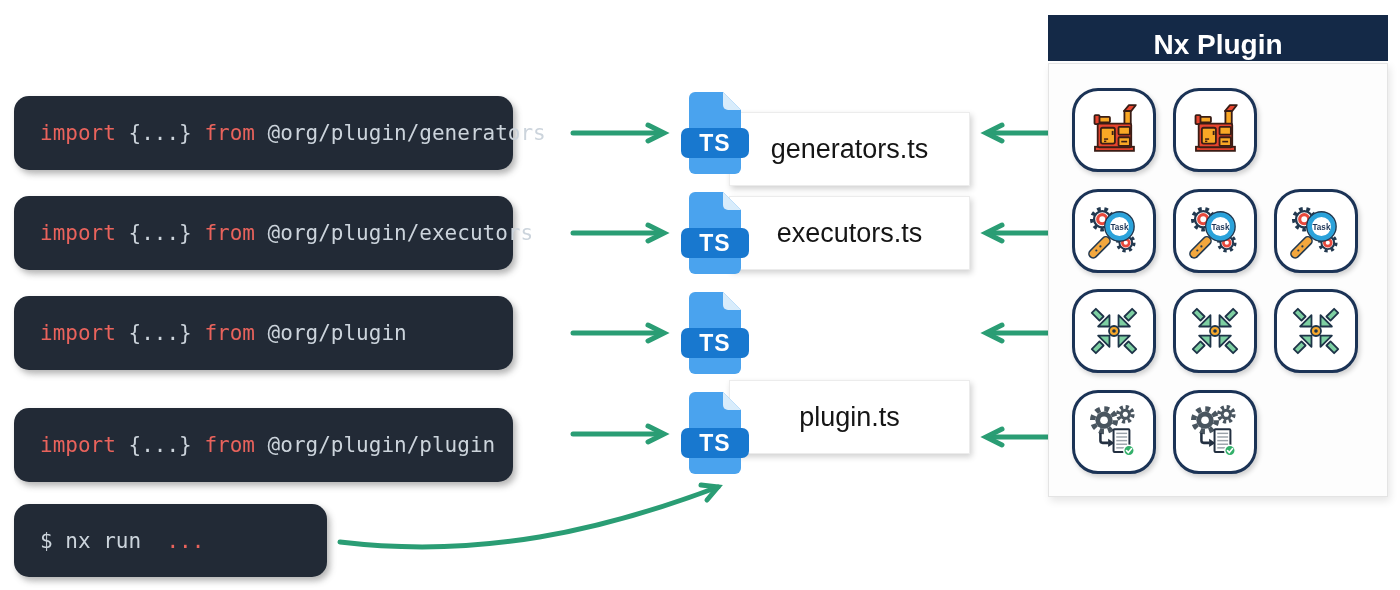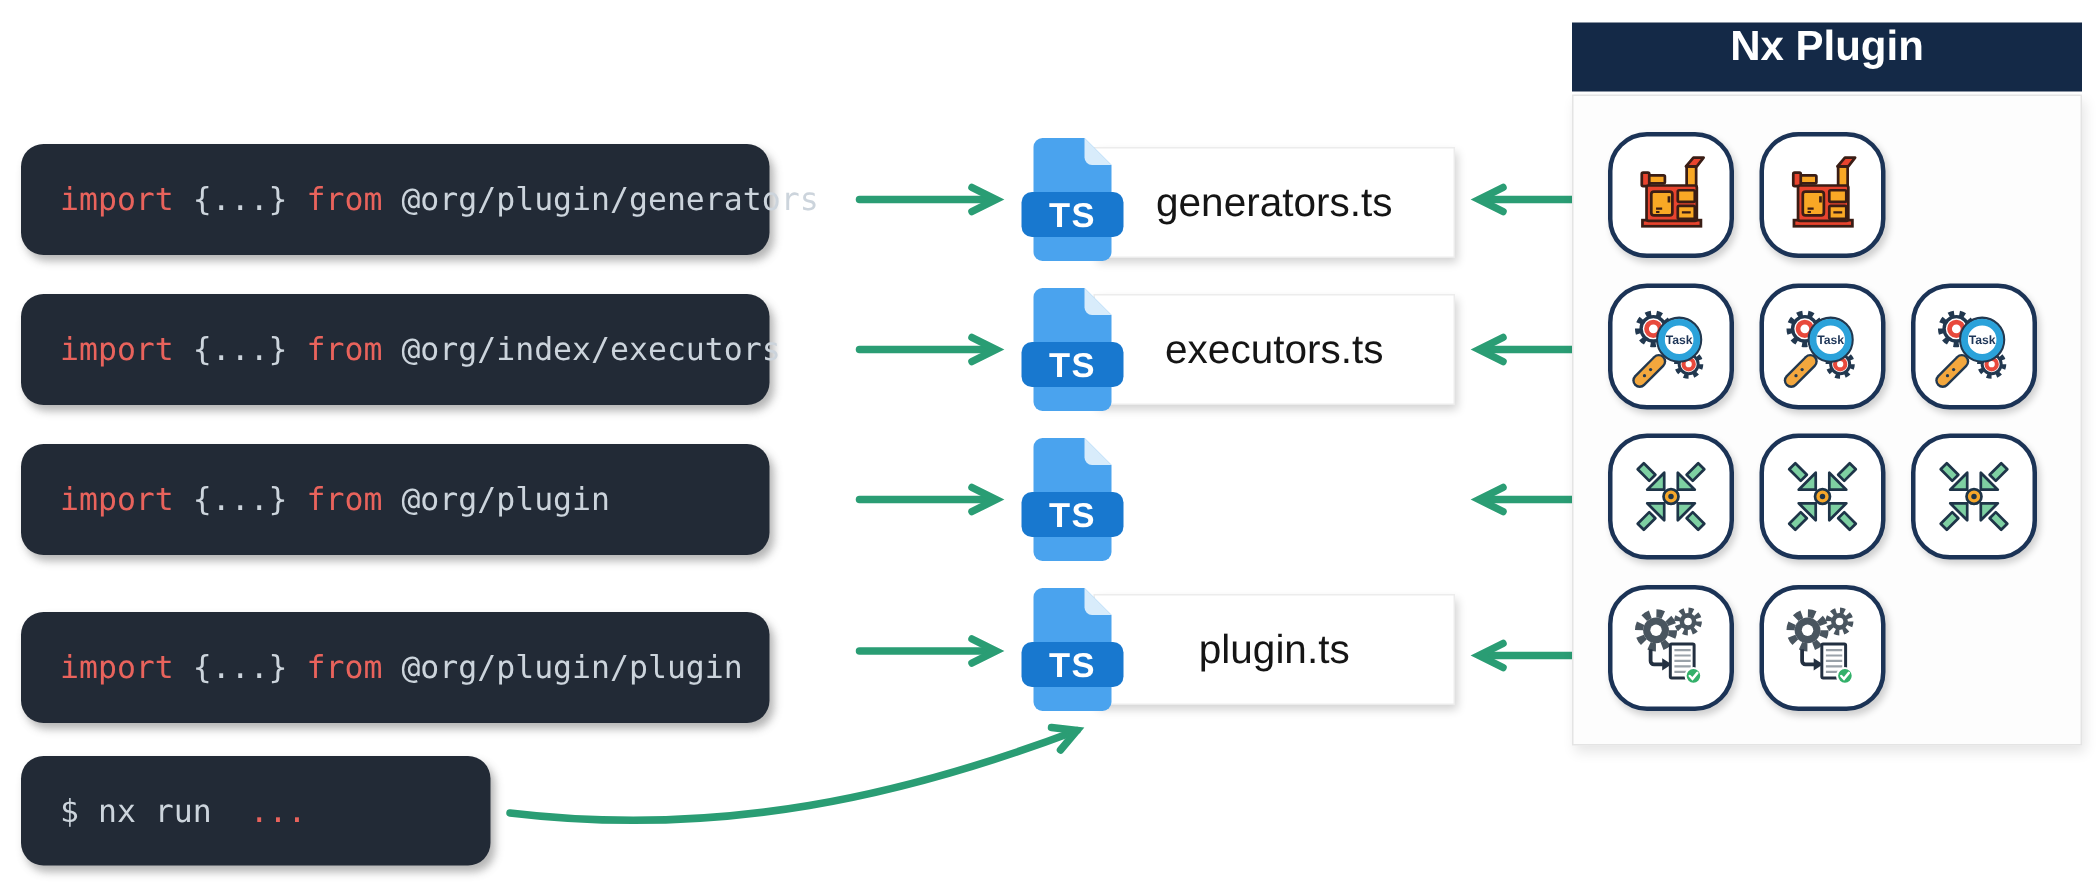--- a/index.html
+++ b/index.html
@@ -19,21 +19,21 @@
   .ts-icon{position:absolute;left:679px;width:72px;height:88px;}
   .file-label{position:absolute;left:729px;width:239px;height:72px;background:#fff;
               border:1px solid #ececec;box-shadow:2px 3px 6px rgba(0,0,0,.18);
               display:flex;align-items:center;justify-content:center;}
   .file-label span{font-size:27px;color:#151515;}
 
   .arrow{position:absolute;}
 
   
   .panel-header{position:absolute;left:1048px;top:15px;width:340px;height:46px;background:#142947;
-                display:flex;align-items:flex-start;justify-content:center;}
+                display:flex;align-items:flex-end;justify-content:center;}
   .panel-header span{color:#fff;font-weight:bold;font-size:28px;}
   .panel-body{position:absolute;left:1048px;top:63px;width:340px;height:434px;background:#fdfdfd;
               border:1px solid #e4e4e4;box-sizing:border-box;box-shadow:2px 4px 8px rgba(0,0,0,.10);}
   .tile-row{position:absolute;display:flex;gap:17px;left:1072px;}
   .tile{width:84px;height:84px;background:#fff;border:3px solid #1b3356;border-radius:26px;
         box-shadow:2px 3px 5px rgba(0,0,0,.18);display:flex;align-items:center;justify-content:center;
         box-sizing:border-box;}
   .tile svg{width:58px;height:58px;}
   .lens-text{font-family:"Liberation Sans",sans-serif;font-weight:bold;}
 </style>
@@ -124,21 +124,21 @@
     </symbol>
   </defs>
 </svg>
 
 <div class="stage">
 
   <div class="code-block" style="top:96px">
     <code class="code-line"><span class="tk-kw">import</span><span class="tk-fg"> {...} </span><span class="tk-kw">from</span><span class="tk-fg"> @org/plugin/generators</span></code>
   </div>
   <div class="code-block" style="top:196px">
-    <code class="code-line"><span class="tk-kw">import</span><span class="tk-fg"> {...} </span><span class="tk-kw">from</span><span class="tk-fg"> @org/index/executors</span></code>
+    <code class="code-line"><span class="tk-kw">import</span><span class="tk-fg"> {...} </span><span class="tk-kw">from</span><span class="tk-fg"> @org/plugin/executors</span></code>
   </div>
   <div class="code-block" style="top:296px">
     <code class="code-line"><span class="tk-kw">import</span><span class="tk-fg"> {...} </span><span class="tk-kw">from</span><span class="tk-fg"> @org/plugin</span></code>
   </div>
   <div class="code-block" style="top:408px">
     <code class="code-line"><span class="tk-kw">import</span><span class="tk-fg"> {...} </span><span class="tk-kw">from</span><span class="tk-fg"> @org/plugin/plugin</span></code>
   </div>
   <div class="code-block" style="top:504px;width:313px;height:73px">
     <code class="code-line"><span class="tk-fg">$ nx run  </span><span class="tk-kw">...</span></code>
   </div>
@@ -168,27 +168,27 @@
     </g>
   </svg>
 
   <svg class="arrow" style="left:332px;top:472px" width="400" height="92">
     <g fill="none" stroke-width="5" stroke-linecap="round" stroke="#2a9d74">
       <path d="M 8 70 C 150 87, 272 58, 386 15"></path>
       <path d="M 369 13 L 386 15 L 375 28"></path>
     </g>
   </svg>
 
-  <div class="file-label" style="top:98px">
+  <div class="file-label" style="top:112px">
       <span>generators.ts</span>
     </div>
   <div class="file-label" style="top:196px">
       <span>executors.ts</span>
     </div>
-  <div class="file-label" style="top:396px">
+  <div class="file-label" style="top:380px">
       <span>plugin.ts</span>
     </div>
 
   <svg class="ts-icon" style="top:90px" viewBox="0 0 72 88">
       <use href="#sym-ts"></use>
     </svg>
   <svg class="ts-icon" style="top:190px" viewBox="0 0 72 88">
       <use href="#sym-ts"></use>
     </svg>
   <svg class="ts-icon" style="top:290px" viewBox="0 0 72 88">

